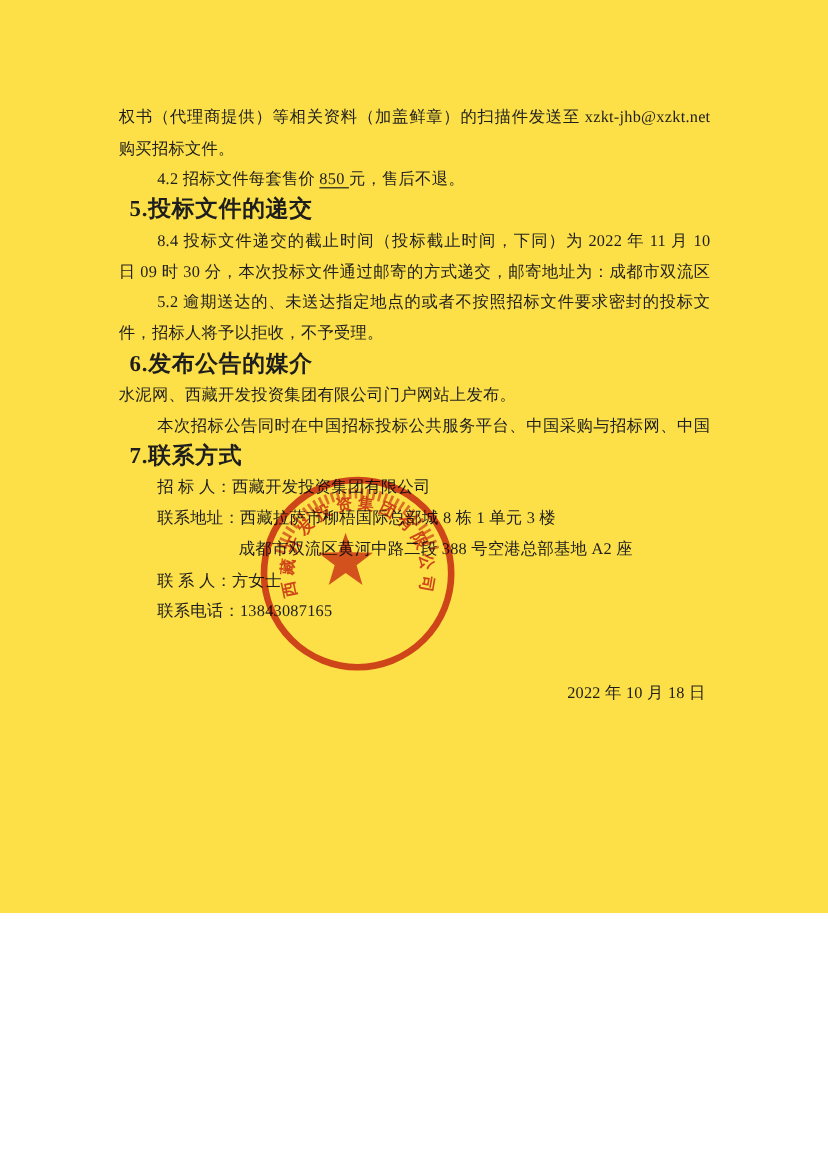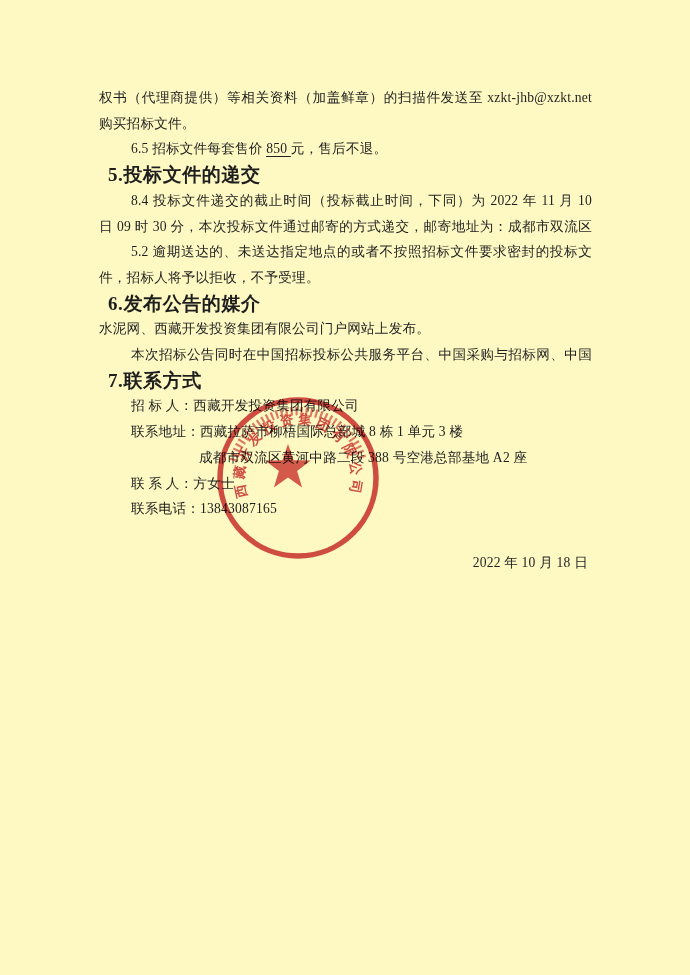--- a/index.html
+++ b/index.html
@@ -1,51 +1,51 @@
 <!DOCTYPE html>
 <html><head>
 <meta charset="utf-8">
 <style>
   html,body { margin:0; padding:0; background:#ffffff; }
   .page {
-    position:relative; width:690px; height:975px;
-    background:#fef9c3; overflow:hidden;
+    position:relative; width:690px; height:761px;
+    background:#fde047; overflow:hidden;
     font-family:"Liberation Serif","DejaVu Serif",serif;
     color:#1e1e1e;
   }
   .doc {
     position:absolute; left:99px; top:85px; width:493px;
     font-size:13.6px; line-height:25.7px;
     letter-spacing:0.2px;
   }
   .line { min-height:25.7px; }
   .fill { text-align:justify; text-align-last:justify; }
   .ind  { text-indent:32px; }
   .head { font-weight:700; padding-left:9px; font-size:19px; letter-spacing:0.6px; }
   .val  { padding-left:100px; }
   .u    { text-decoration:underline; text-underline-offset:3px; }
   .date-line {
-    text-align:right; padding-right:4px; margin-top:28px;
+    text-align:right; padding-right:4px; margin-top:43px;
   }
   .seal {
     position:absolute; left:188px; top:368px; width:220px; height:220px;
     color:#c5262e;
     mix-blend-mode:multiply; opacity:0.82;
     pointer-events:none;
   }
 </style>
 </head>
 <body>
 
 <div class="page">
 
   <div class="doc">
     <div class="line fill">权书（代理商提供）等相关资料（加盖鲜章）的扫描件发送至 xzkt-jhb@xzkt.net</div>
     <div class="line">购买招标文件。</div>
-    <div class="line ind"><span>6.5 招标文件每套售价 </span><span class="u">850 </span><span>元，售后不退。</span></div>
+    <div class="line ind"><span>4.2 招标文件每套售价 </span><span class="u">850 </span><span>元，售后不退。</span></div>
     <div class="line head">5.投标文件的递交</div>
     <div class="line ind fill">8.4 投标文件递交的截止时间（投标截止时间，下同）为 2022 年 11 月 10</div>
     <div class="line fill">日 09 时 30 分，本次投标文件通过邮寄的方式递交，邮寄地址为：成都市双流区</div>
     <div class="line ind fill">5.2 逾期送达的、未送达指定地点的或者不按照招标文件要求密封的投标文</div>
     <div class="line">件，招标人将予以拒收，不予受理。</div>
     <div class="line head">6.发布公告的媒介</div>
     <div class="line">水泥网、西藏开发投资集团有限公司门户网站上发布。</div>
     <div class="line ind fill">本次招标公告同时在中国招标投标公共服务平台、中国采购与招标网、中国</div>
     <div class="line head">7.联系方式</div>
     <div class="line ind">招  标  人：西藏开发投资集团有限公司</div>

